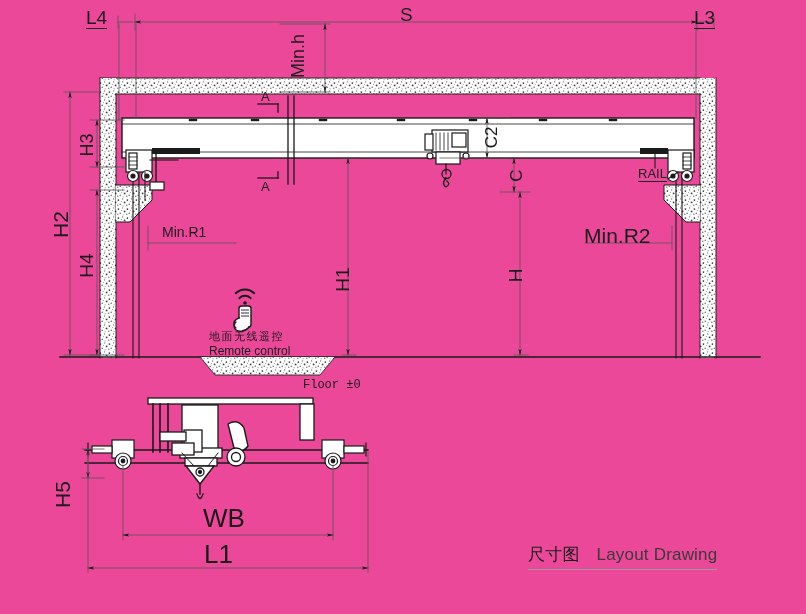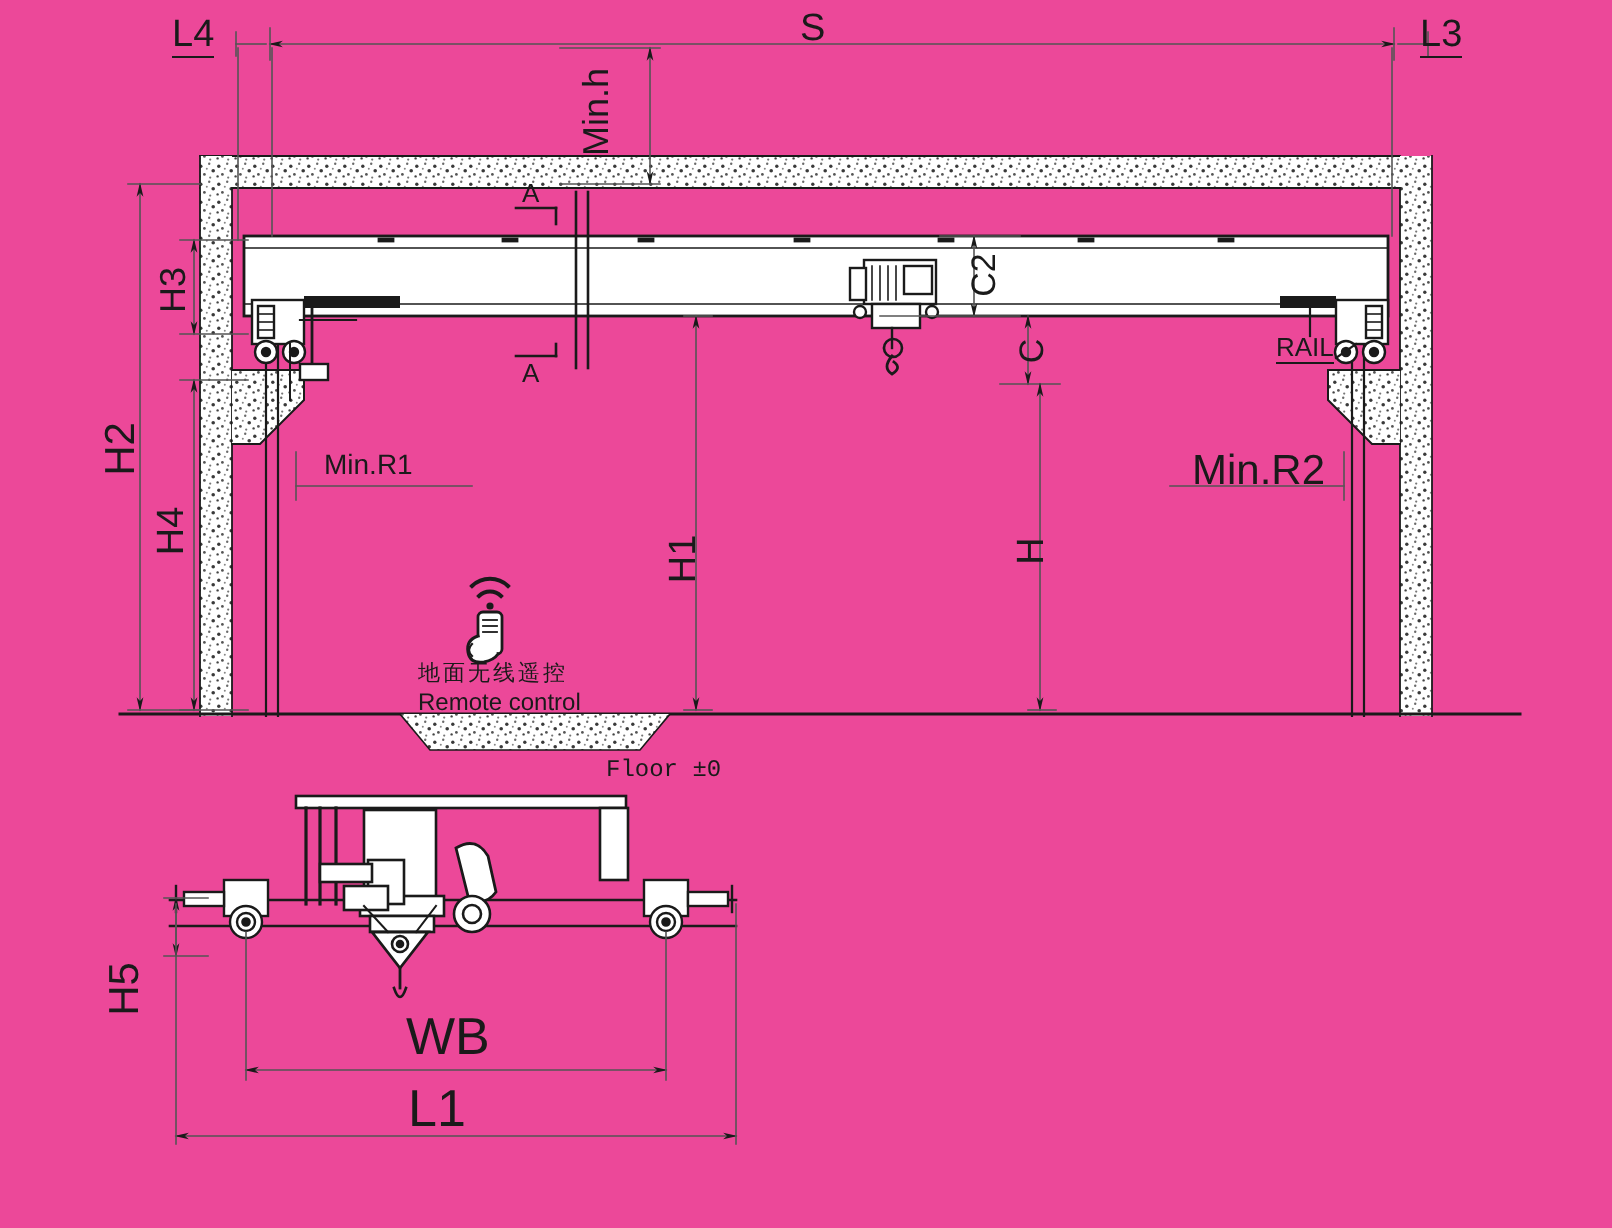--- a/index.html
+++ b/index.html
@@ -301,30 +301,30 @@
           <line x1="88" y1="568" x2="368" y2="568" marker-start="url(#arrR)" marker-end="url(#arrL)"></line>
           <line x1="88" y1="452" x2="88" y2="572"></line>
           <line x1="368" y1="452" x2="368" y2="572"></line>
         </g>
       </g>
     </g>
   </svg>
 
   <div class="lbl ul" style="left:86px;top:8px;font-size:19px;">L4</div>
   <div class="lbl" style="left:400px;top:5px;font-size:19px;">S</div>
-  <div class="lbl ul" style="left:710px;top:8px;font-size:19px;">L3</div>
+  <div class="lbl ul" style="left:694px;top:8px;font-size:19px;">L3</div>
 
   <div class="lbl vert" style="left:276px;top:47px;font-size:18px;transform:rotate(-90deg);">Min.h</div>
 
   <div class="lbl vert" style="left:47px;top:214px;font-size:21px;transform:rotate(-90deg);">H2</div>
   <div class="lbl vert" style="left:75px;top:136px;font-size:18px;transform:rotate(-90deg);">H3</div>
   <div class="lbl vert" style="left:74px;top:256px;font-size:19px;transform:rotate(-90deg);">H4</div>
 
   <div class="lbl" style="left:162px;top:225px;font-size:14px;">Min.R1</div>
-  <div class="lbl" style="left:584px;top:225px;font-size:21px;margin-left:12px;">Min.R2</div>
+  <div class="lbl" style="left:584px;top:225px;font-size:21px;">Min.R2</div>
 
   <div class="lbl vert" style="left:330px;top:270px;font-size:19px;transform:rotate(-90deg);">H1</div>
 
   <div class="lbl vert" style="left:481px;top:129px;font-size:17px;transform:rotate(-90deg);">C2</div>
   <div class="lbl vert" style="left:510px;top:167px;font-size:17px;transform:rotate(-90deg);">C</div>
   <div class="lbl vert" style="left:509px;top:266px;font-size:19px;transform:rotate(-90deg);">H</div>
 
   <div class="lbl" style="left:261px;top:90px;font-size:13px;">A</div>
   <div class="lbl" style="left:261px;top:180px;font-size:13px;">A</div>
 
@@ -333,14 +333,19 @@
   <div class="lbl" style="left:303px;top:340px;font-size:12px;font-family:Liberation Mono, monospace;margin-top:39px;">Floor ±0</div>
 
   <div class="lbl" style="left:209px;top:331px;font-size:11px;letter-spacing:1.5px;font-family:'DejaVu Sans',sans-serif;">地面无线遥控</div>
   <div class="lbl" style="left:209px;top:345px;font-size:12px;">Remote control</div>
 
   <div class="lbl vert" style="left:49px;top:484px;font-size:21px;transform:rotate(-90deg);">H5</div>
   <div class="lbl" style="left:203px;top:505px;font-size:26px;">WB</div>
   <div class="lbl" style="left:204px;top:541px;font-size:26px;">L1</div>
 
 
+  <div class="title">
+    <span class="cn">尺寸图</span>
+    <span style="display:inline-block;width:7px;"></span>
+    <span style="color:#3a3a3a;">Layout Drawing</span>
+  </div>
 
 </div>
 
 </body></html>

